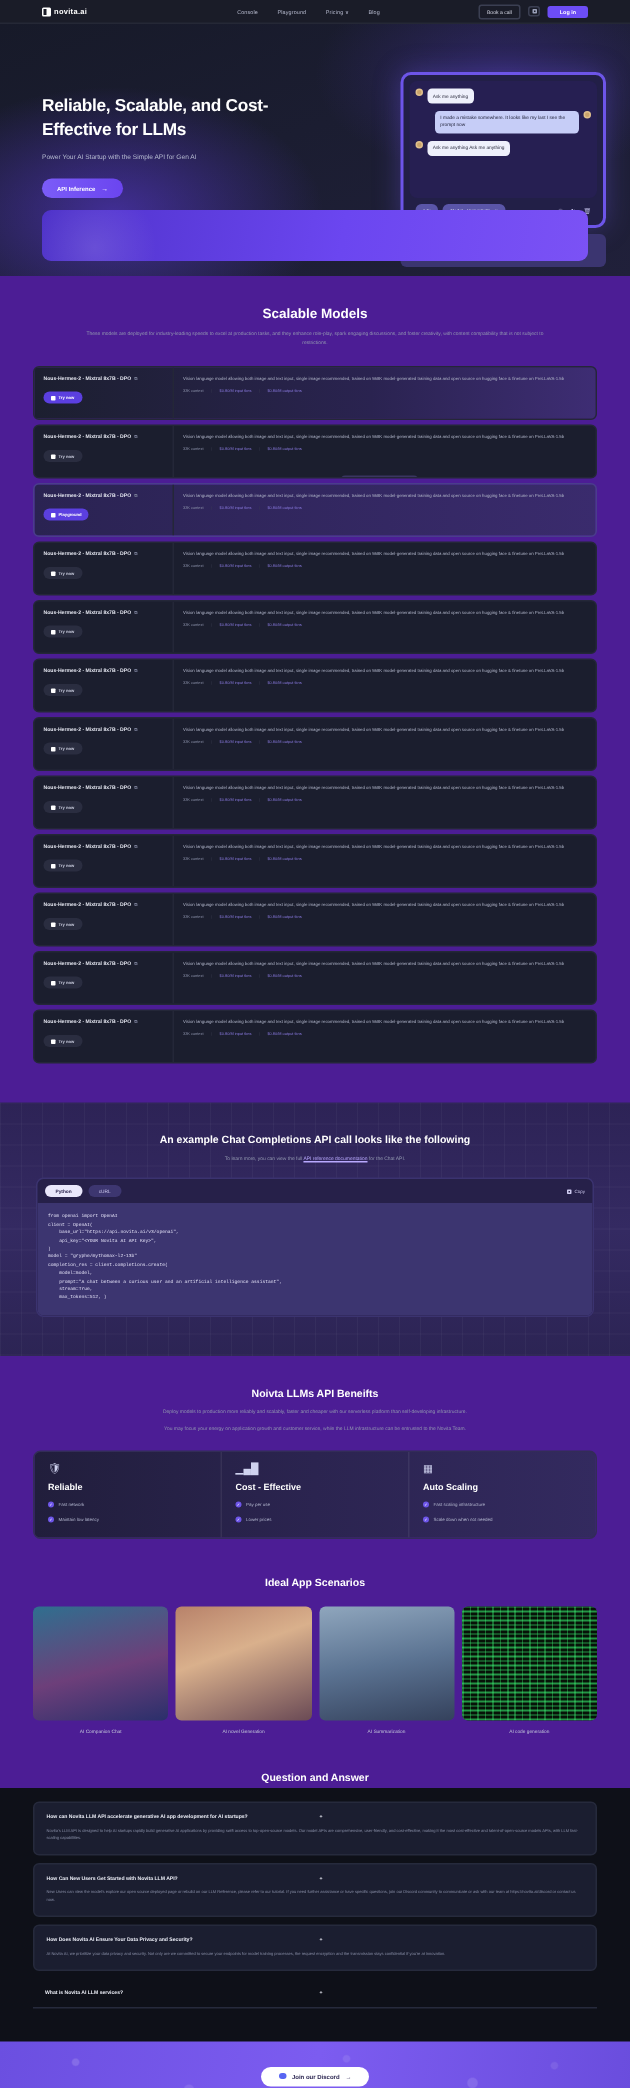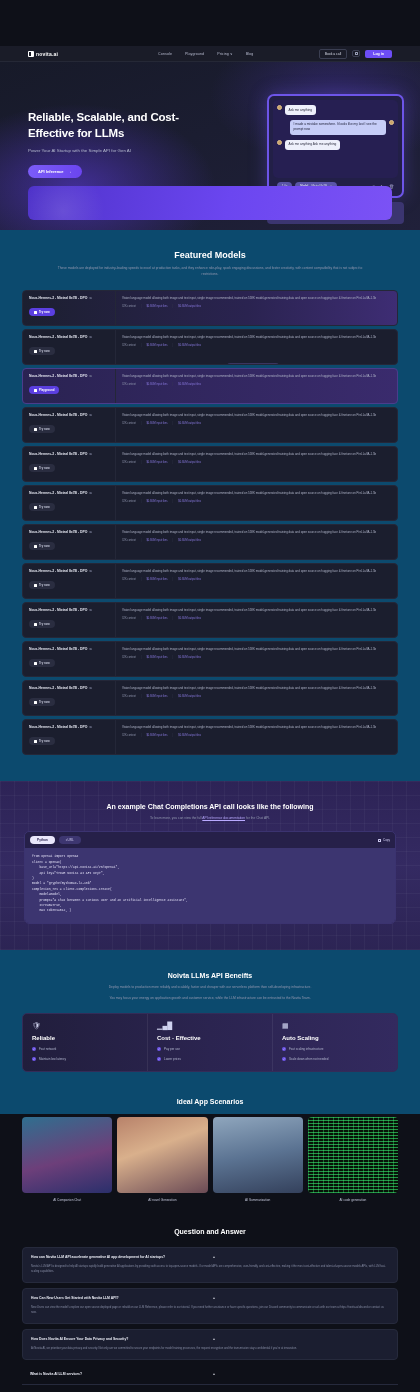--- a/index.html
+++ b/index.html
@@ -2,21 +2,21 @@
 <html><head>
 <meta charset="utf-8">
 <style>
   * { margin:0; padding:0; box-sizing:border-box; }
   html,body { background:#0e1018; }
   body {
     width:420px; height:1392px; overflow:hidden;
     font-family:"Liberation Sans", sans-serif;
     color:#e8eaf2; position:relative;
   }
-  .page { width:420px; height:1068px; position:relative; background:#0c4a6e;margin-top:46px; }
+  .page { width:420px; height:1192px; position:relative; background:#4c1d95; }
 
   
   .nav {
     height:16px; background:#1a1c28; border-bottom:1px solid #252836;
     display:flex; align-items:center; padding:0 28px; position:relative; z-index:40;
   }
   .brand { display:flex; align-items:center; gap:2px; }
   .brand-mark {
     width:6px; height:6px; background:#fff; border-radius:1px; position:relative;
   }
@@ -278,21 +278,21 @@
       <div class="chat-input">
         <span>I made a mistake somewhere. It looks like my last response was cut I made a mistake somewhere. It looks li</span>
         <span class="send">➤</span>
       </div>
     </div>
 
     <div class="hero-bar"></div>
   </div>
 
   <div class="sec" style="margin-top:20px">
-    <div class="sec-title">Featured Models</div>
+    <div class="sec-title">Scalable Models</div>
     <div class="sec-desc" style="padding:0 28px">These models are deployed for industry-leading speeds to excel at production tasks, and they enhance role-play, spark engaging discussions, and foster creativity, with content compatibility that is not subject to restrictions.</div>
   </div>
   <div class="models" id="models-list">
       <div class="mcard grad">
         <div class="mleft"><div class="mname">Nous-Hermes-2 - Mixtral 8x7B - DPO<span class="copy-i">⧉</span></div><div class="badge"><span class="dot"></span>Try now</div></div>
         <div class="mright">
           <div class="mdesc">Vision language model allowing both image and text input, single image recommended, trained on 558K model-generated training data and open source on hugging face &amp; finetune on PreLLaVA-1.5b</div>
           <div class="mmeta">
             <em>32K context</em>
             <span class="sep">|</span>

